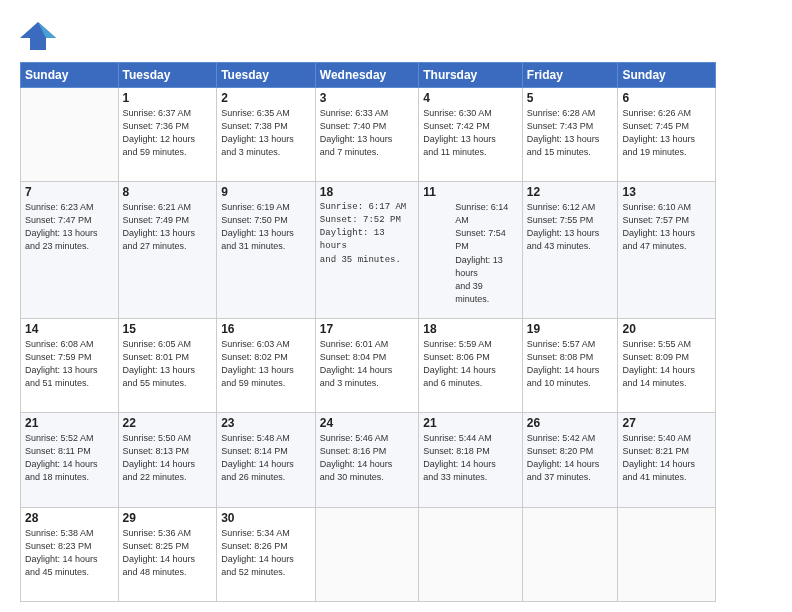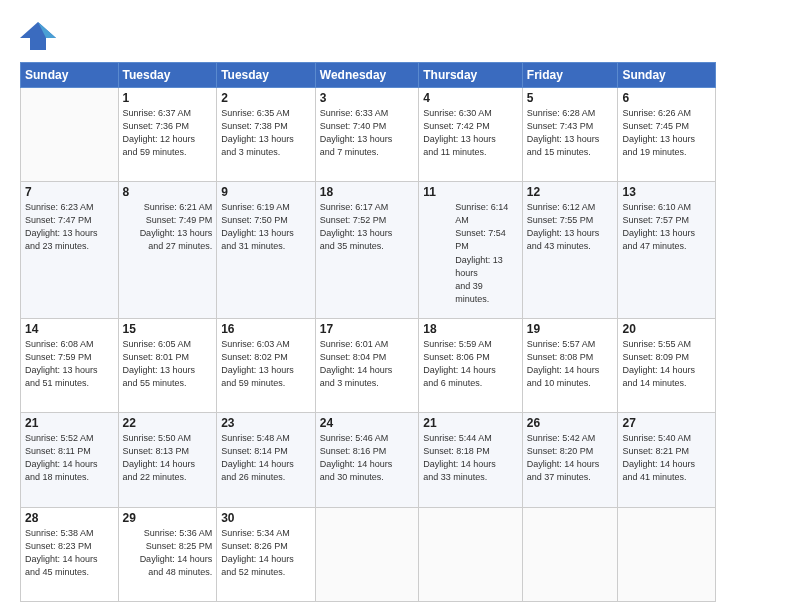--- a/index.html
+++ b/index.html
@@ -187,35 +187,35 @@
         <tr>
           <td>
             <span class="day-num">7</span>
             <div class="day-info" style="white-space: pre-line;">Sunrise: 6:23 AM
 Sunset: 7:47 PM
 Daylight: 13 hours
 and 23 minutes.</div>
           </td>
           <td>
             <span class="day-num">8</span>
-            <div class="day-info" style="white-space: pre-line; text-align: right;">Sunrise: 6:21 AM
+            <div class="day-info" style="white-space: pre-line;">Sunrise: 6:21 AM
 Sunset: 7:49 PM
 Daylight: 13 hours
 and 27 minutes.</div>
           </td>
           <td>
             <span class="day-num">9</span>
             <div class="day-info" style="white-space: pre-line;">Sunrise: 6:19 AM
 Sunset: 7:50 PM
 Daylight: 13 hours
 and 31 minutes.</div>
           </td>
           <td>
             <span class="day-num">18</span>
-            <div class="day-info" style="white-space: pre-line;">Sunrise: 6:17 AM
+            <div class="day-info" style="white-space: pre-line; font-family: Liberation Mono, monospace;">Sunrise: 6:17 AM
 Sunset: 7:52 PM
 Daylight: 13 hours
 and 35 minutes.</div>
           </td>
           <td>
             <span class="day-num">11</span>
             <div class="day-info" style="white-space: pre-line; margin-left: 32px;">Sunrise: 6:14 AM
 Sunset: 7:54 PM
 Daylight: 13 hours
 and 39 minutes.</div>
@@ -340,21 +340,21 @@
         <tr>
           <td>
             <span class="day-num">28</span>
             <div class="day-info" style="white-space: pre-line;">Sunrise: 5:38 AM
 Sunset: 8:23 PM
 Daylight: 14 hours
 and 45 minutes.</div>
           </td>
           <td>
             <span class="day-num">29</span>
-            <div class="day-info" style="white-space: pre-line; text-align: right;">Sunrise: 5:36 AM
+            <div class="day-info" style="white-space: pre-line;">Sunrise: 5:36 AM
 Sunset: 8:25 PM
 Daylight: 14 hours
 and 48 minutes.</div>
           </td>
           <td>
             <span class="day-num">30</span>
             <div class="day-info" style="white-space: pre-line;">Sunrise: 5:34 AM
 Sunset: 8:26 PM
 Daylight: 14 hours
 and 52 minutes.</div>

